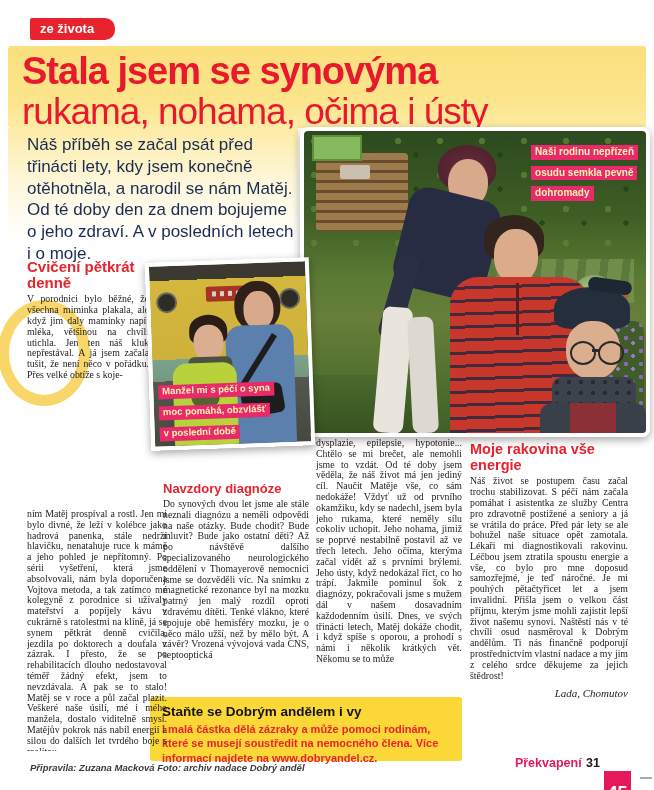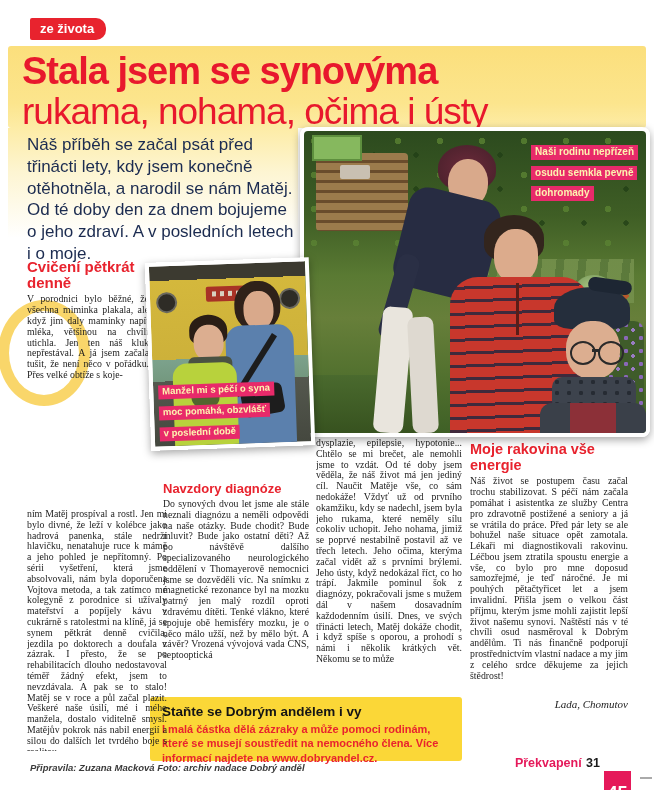--- a/index.html
+++ b/index.html
@@ -1,34 +1,34 @@
 <!DOCTYPE html>
 <html><head>
 <meta charset="utf-8">
 <style>
   html,body{margin:0;padding:0;}
   body{width:654px;height:790px;background:#fff;position:relative;overflow:hidden;
        font-family:"Liberation Sans",sans-serif;}
   .abs{position:absolute;}
   
   .tag{background:#e8232e;color:#fff;font-weight:bold;font-size:13px;
-       padding:3px 12px 4px 10px;border-radius:2px 10px 10px 2px;}
+       padding:3px 21px 4px 10px;border-radius:2px 10px 10px 2px;}
   .banner{background:linear-gradient(180deg,#fbdf7c 0%,#fce58d 70%,#fdeca6 100%);
           border-radius:3px;}
   .banner-fade{background:linear-gradient(180deg,#fdeca6 0%,#fdf5d2 40%,#ffffff 100%);}
   .title1{color:#e8182d;font-weight:bold;font-size:38px;letter-spacing:-1px;line-height:1;}
   .title2{color:#e8182d;font-weight:normal;font-size:37px;letter-spacing:-1px;line-height:1;}
   .lead{color:#1b2b50;font-size:17px;line-height:1.28;font-weight:500;}
   
   .bodytext{font-family:"Liberation Serif",serif;font-size:9.8px;line-height:10.8px;
             color:#1c1c1c;text-align:justify;overflow:hidden;}
   .subhead{color:#e8232e;font-weight:bold;font-size:15px;line-height:1.08;
            font-family:"Liberation Sans",sans-serif;margin:4px 0 3px 0;text-align:left;}
   .signature{font-family:"Liberation Serif",serif;font-style:italic;font-size:11px;
-             text-align:right;color:#1c1c1c;margin-top:17px;}
+             text-align:right;color:#1c1c1c;margin-top:6px;}
   
   .photo{border:4px solid #fff;box-shadow:0 3px 8px rgba(0,0,0,.35);overflow:hidden;}
   .capline{display:inline-block;background:#e82a6a;color:#fdf3b0;font-weight:bold;
            padding:1px 4px 2px 4px;margin-bottom:2px;line-height:1.15;}
   .cap-main .capline{font-size:10px;}
   .cap-inset .capline{font-size:9.5px;}
   
   .promo{background:#fbd737;border-radius:3px;padding:7px 12px 6px 12px;box-sizing:border-box;}
   .promo-title{color:#141414;font-weight:bold;font-size:13.5px;line-height:1.2;}
   .promo-text{color:#e8232e;font-weight:bold;font-size:11px;line-height:1.3;margin-top:2px;}

